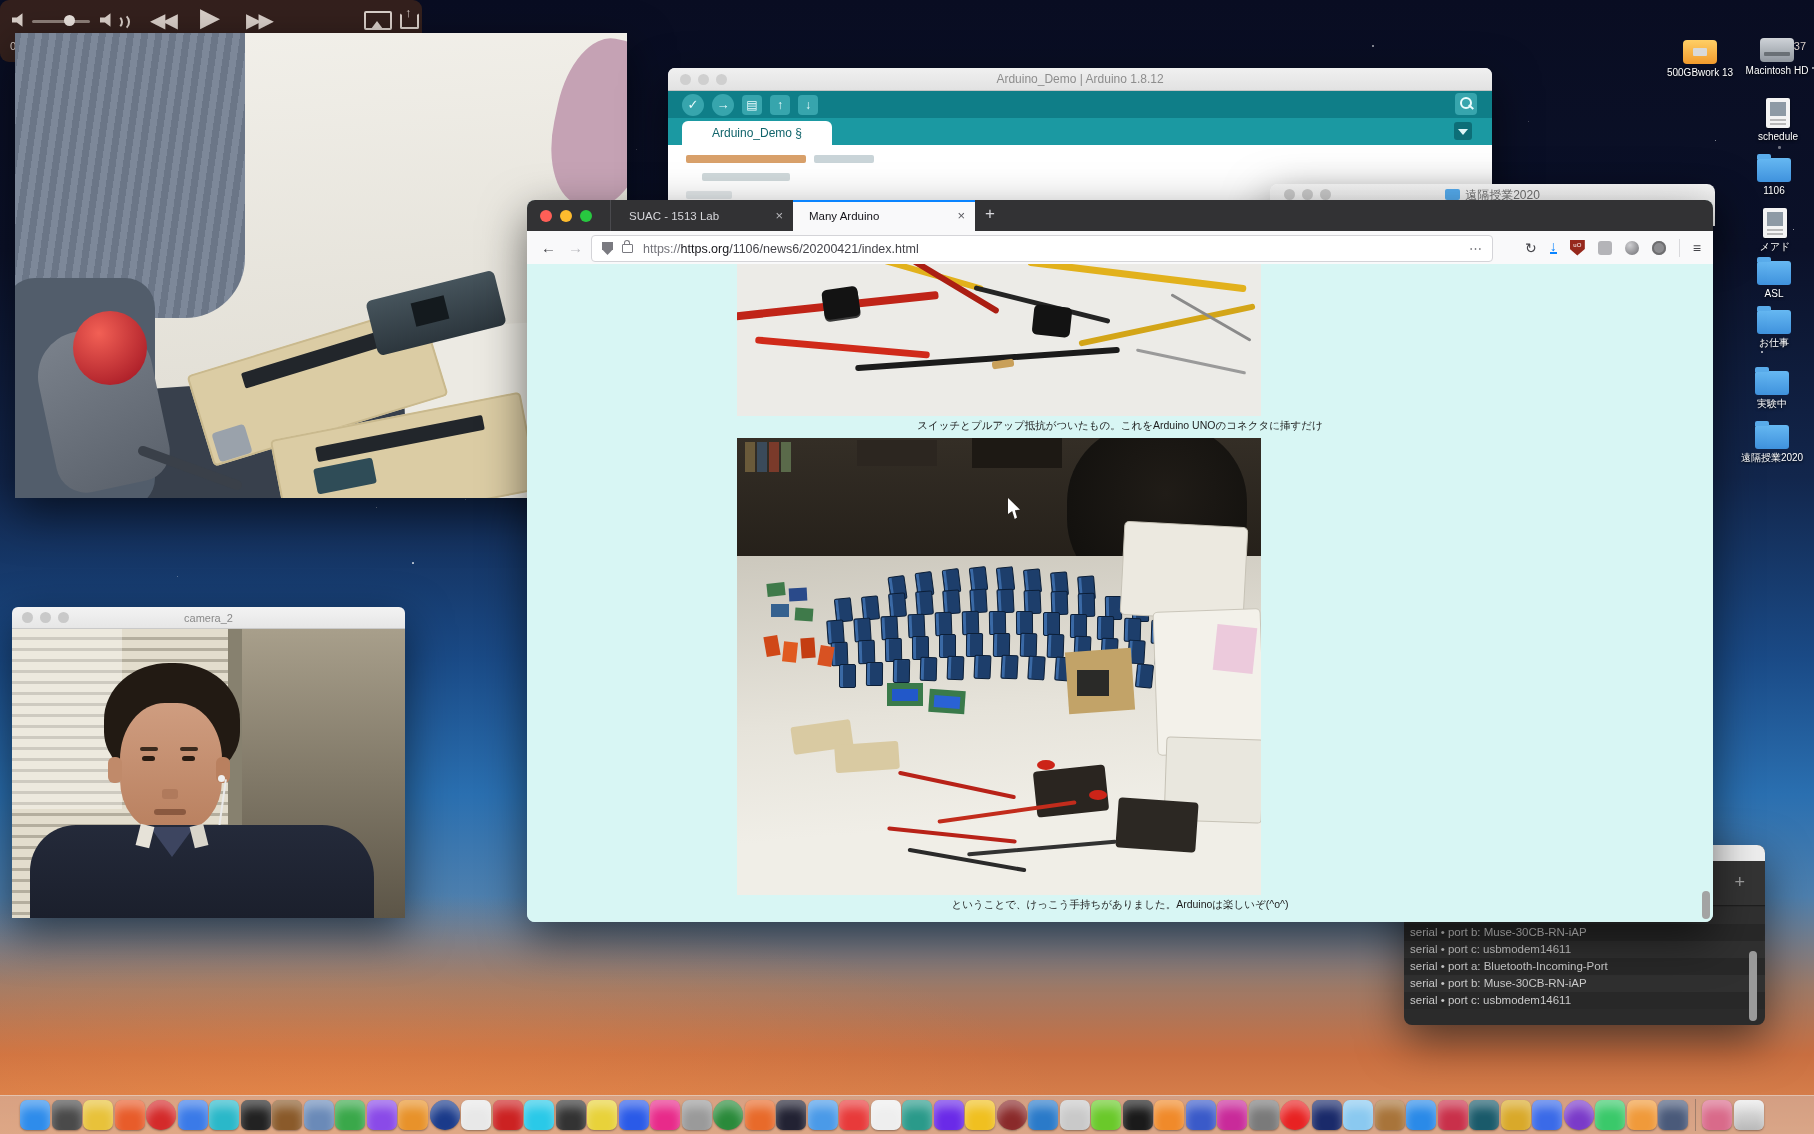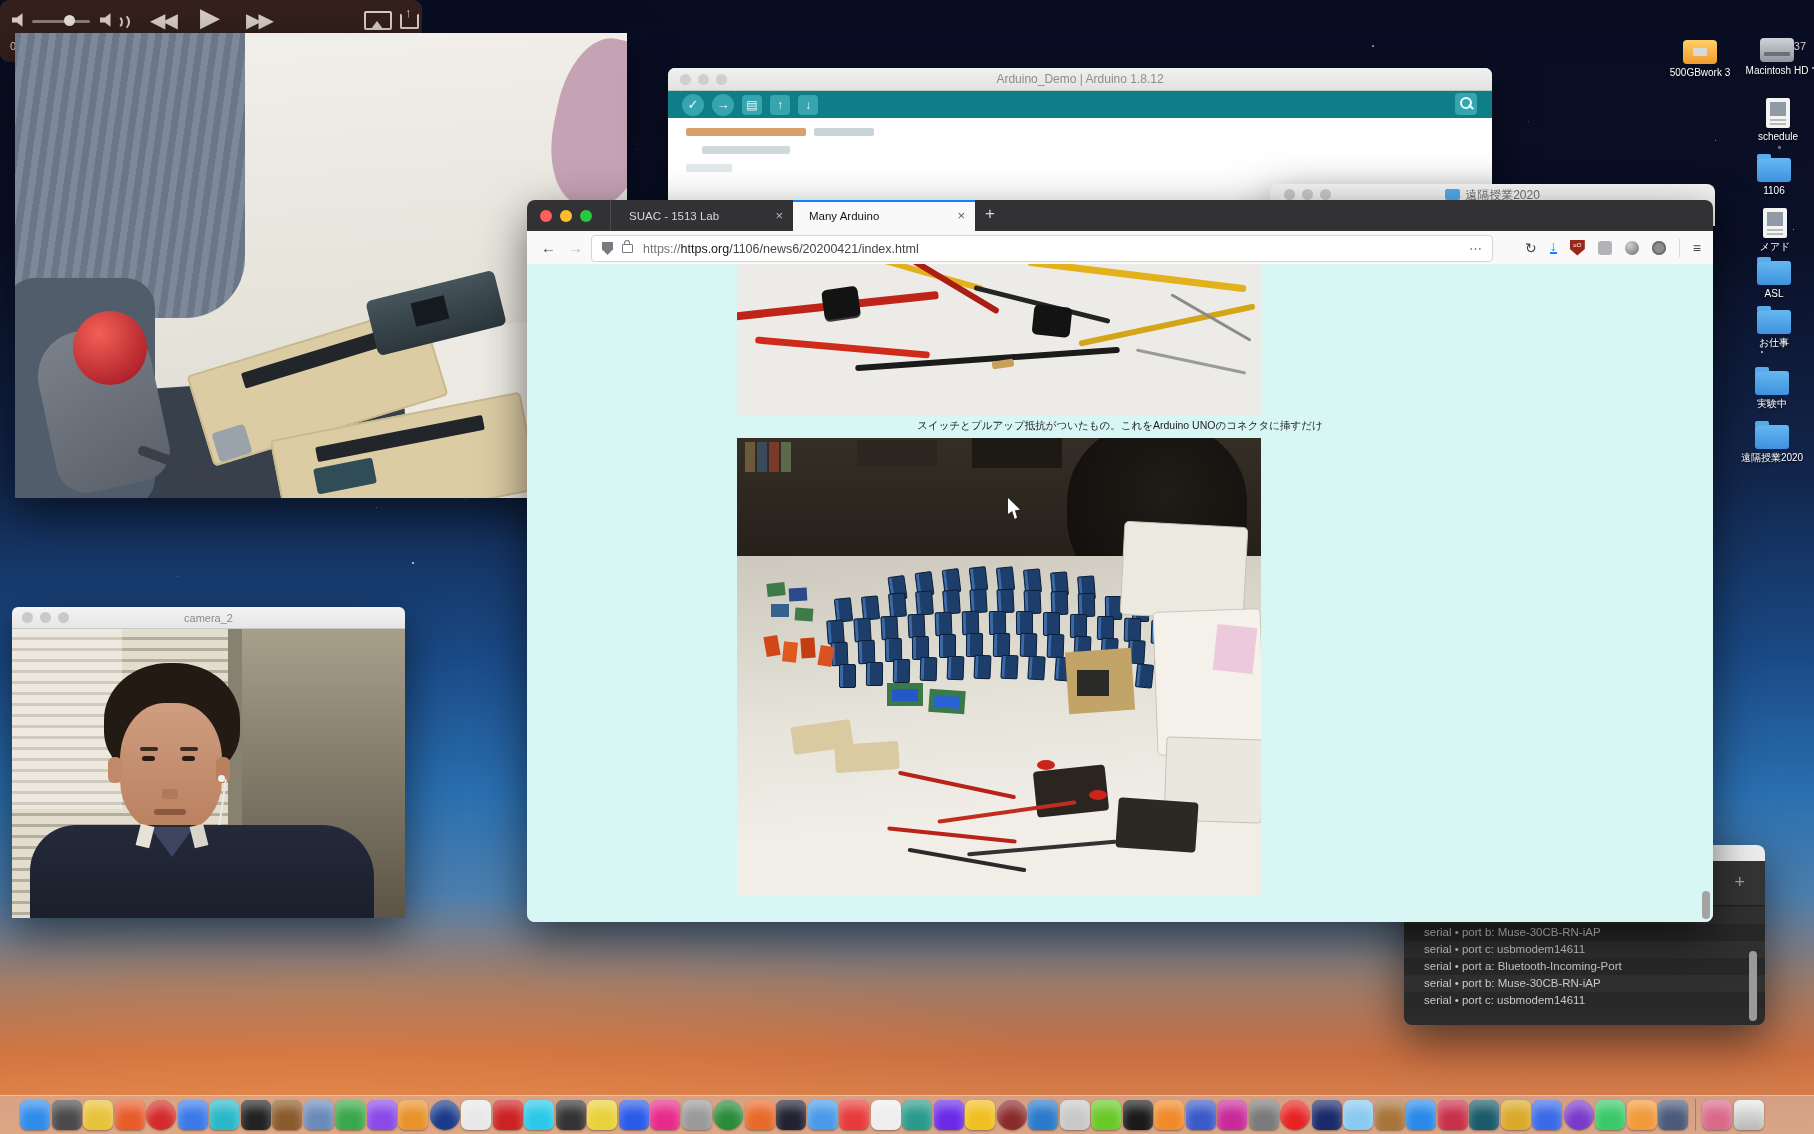--- a/index.html
+++ b/index.html
@@ -74,21 +74,21 @@
   #finder .tl{width:11px;height:11px;}
   #finder .t{position:absolute;top:3px;left:0;right:0;text-align:center;color:#6d6d6d;font-size:12px;}
   .mini-folder{display:inline-block;width:15px;height:11px;border-radius:2px;background:#54aaec;margin-right:5px;vertical-align:-1px;}
 
   
   #console{left:1404px;top:845px;width:361px;height:180px;border-radius:8px;background:#2b2b2b;z-index:8;}
   .con-tb{height:16px;border-radius:8px 8px 0 0;background:#ededed;}
   .con-tools{height:44px;position:relative;background:#343434;border-bottom:1px solid #1f1f1f;}
   .con-plus{position:absolute;right:20px;top:12px;color:#9f9f9f;font-size:18px;line-height:18px;}
   .con-rows{position:absolute;left:0;top:62px;right:0;}
-  .con-row{height:17px;line-height:17px;padding-left:20px;font-size:11.5px;color:#cacaca;white-space:nowrap;overflow:hidden;}
+  .con-row{height:17px;line-height:17px;padding-left:6px;font-size:11.5px;color:#cacaca;white-space:nowrap;overflow:hidden;}
   .con-row:nth-child(odd){background:#303030;}
   .con-row:nth-child(even){background:#282828;}
   .con-scroll{position:absolute;right:8px;top:106px;width:8px;height:70px;border-radius:4px;background:#9a9a9a;}
 
   
   #firefox{left:527px;top:200px;width:1186px;height:722px;border-radius:8px;background:#d8f6f4;z-index:10;}
   .fx-tabbar{height:31px;background:#323234;border-radius:8px 8px 0 0;position:relative;display:flex;align-items:center;}
   .fx-lights{display:flex;gap:8px;margin-left:13px;}
   .l-red{background:#ff5f57;}.l-yel{background:#febc2e;}.l-grn{background:#28c840;}
   .fx-tab{position:absolute;top:0;height:31px;display:flex;align-items:center;font-size:11.5px;}
@@ -218,21 +218,21 @@
       <div class="star" style="left: 542px; top: 83px; width: 1.4px; height: 1.4px; opacity: 0.77;"></div>
       <div class="star" style="left: 1438px; top: 447px; width: 1.1px; height: 1.1px; opacity: 0.43;"></div>
       <div class="star" style="left: 95px; top: 334px; width: 1.8px; height: 1.8px; opacity: 0.31;"></div>
       <div class="star" style="left: 1528px; top: 121px; width: 0.9px; height: 0.9px; opacity: 0.37;"></div>
       <div class="star" style="left: 1464px; top: 547px; width: 1.1px; height: 1.1px; opacity: 0.4;"></div>
       <div class="star" style="left: 668px; top: 124px; width: 0.9px; height: 0.9px; opacity: 0.37;"></div>
     </div>
 
   <div class="dicon" style="left:1664px;top:40px;">
     <div class="glyph g-drive-orange"></div>
-    <div class="lbl">500GBwork 3</div>
+    <div class="lbl">500GBwork 13</div>
   </div>
   <div class="dicon" style="left:1741px;top:38px;">
     <div class="glyph g-drive-gray"></div>
     <div class="lbl">Macintosh HD</div>
   </div>
   <div class="dicon" style="left:1742px;top:98px;">
     <div class="glyph g-doc"></div>
     <div class="lbl">schedule</div>
   </div>
   <div class="dicon" style="left:1738px;top:158px;">
@@ -328,20 +328,24 @@
     <div class="ide-toolbar">
       <div class="ide-btn">✓</div>
       <div class="ide-btn">→</div>
       <div class="ide-btn sq">▤</div>
       <div class="ide-btn sq">↑</div>
       <div class="ide-btn sq">↓</div>
       <div class="ide-monitor">
           <i></i>
           <b></b>
         </div>
+    </div>
+    <div class="ide-tabstrip">
+      <div class="ide-tab">Arduino_Demo §</div>
+      <div class="ide-dd"></div>
     </div>
     <div style="position:relative;height:60px;background:#fff;">
       <div class="code-skel" style="left:18px;top:10px;width:120px;height:8px;background:#d8a06a;"></div>
       <div class="code-skel" style="left:146px;top:10px;width:60px;height:8px;background:#c9d4d8;"></div>
       <div class="code-skel" style="left:34px;top:28px;width:88px;height:8px;background:#cfd8da;"></div>
       <div class="code-skel" style="left:18px;top:46px;width:46px;height:8px;background:#e3e8ea;"></div>
     </div>
   </div>
 
   <div class="win" id="finder">
@@ -518,20 +522,21 @@
         <div class="shape" style="left:298px;top:330px;width:72px;height:46px;background:#2a2520;transform:rotate(-6deg);border-radius:4px;"></div>
         <div class="shape" style="left:380px;top:362px;width:80px;height:50px;background:#2c2823;transform:rotate(4deg);border-radius:4px;"></div>
         <div class="wire" style="left:160px;top:345px;width:120px;height:4px;background:#b82218;transform:rotate(12deg);"></div>
         <div class="wire" style="left:200px;top:372px;width:140px;height:4px;background:#c22c1c;transform:rotate(-8deg);"></div>
         <div class="wire" style="left:150px;top:395px;width:130px;height:4px;background:#b82218;transform:rotate(6deg);"></div>
         <div class="wire" style="left:230px;top:408px;width:150px;height:4px;background:#323232;transform:rotate(-5deg);"></div>
         <div class="wire" style="left:170px;top:420px;width:120px;height:4px;background:#2a2a2a;transform:rotate(10deg);"></div>
         <div class="wire" style="left:300px;top:322px;width:18px;height:10px;background:#cc2418;border-radius:50%;"></div>
         <div class="wire" style="left:352px;top:352px;width:18px;height:10px;background:#cc2418;border-radius:50%;"></div>
       </div>
+      <div class="caption" style="top:634px;">ということで、けっこう手持ちがありました。Arduinoは楽しいぞ(^o^)</div>
     </div>
     <div class="fx-scroll" style="top:691px;height:28px;"></div>
   </div>
 
   <div id="qt">
     <div class="qt-row1">
       <div class="spk" style="left:12px;top:6px;"></div>
       <div class="vol-track" style="left:32px;width:58px;"></div>
       <div class="vol-knob" style="left:64px;"></div>
       <div class="spk" style="left:100px;top:6px;"></div>

